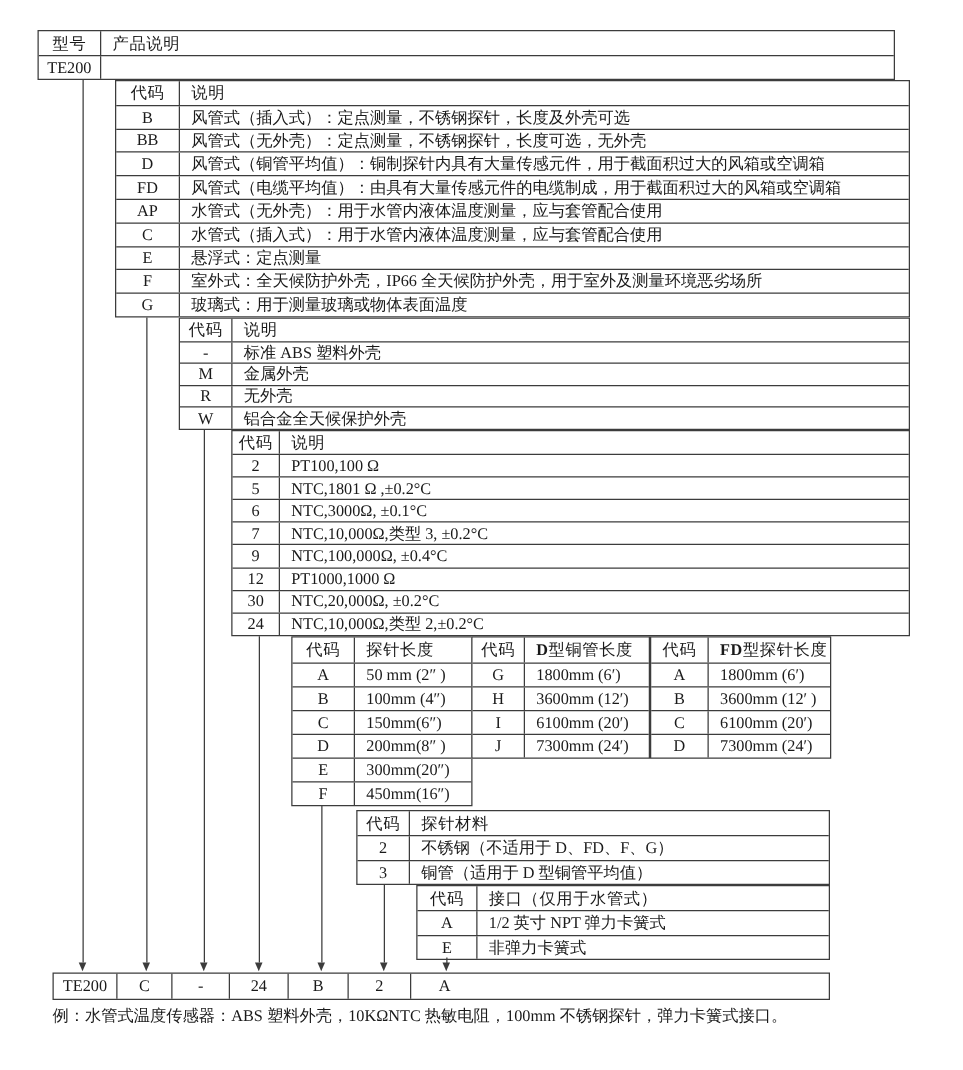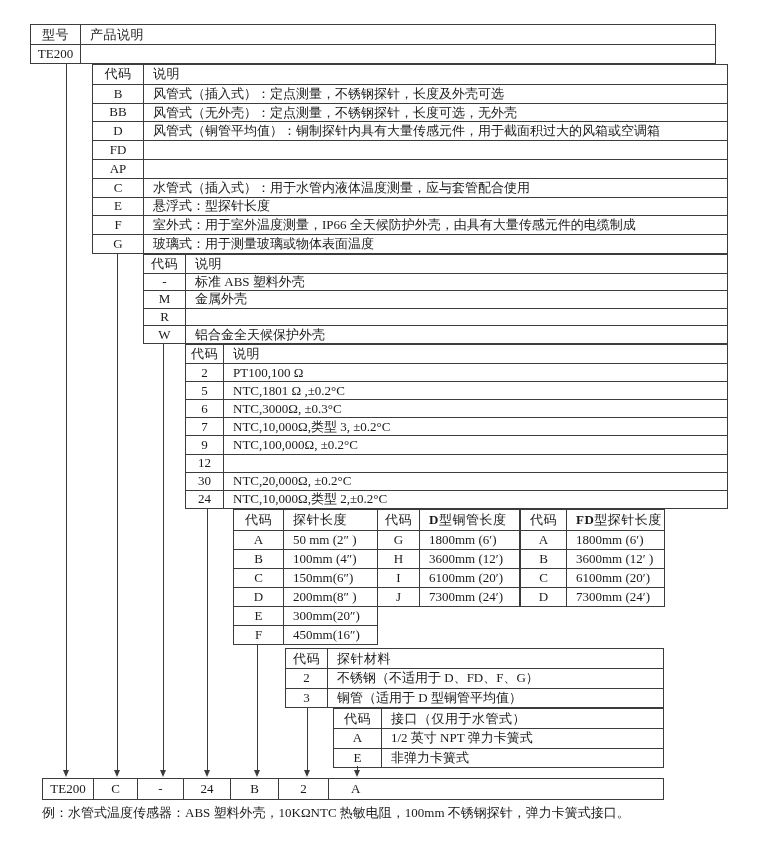--- a/index.html
+++ b/index.html
@@ -60,35 +60,37 @@
     <div class="trow">
       <div class="c1" style="width:51px">BB</div>
       <div class="c2">风管式（无外壳）：定点测量，不锈钢探针，长度可选，无外壳</div>
     </div>
     <div class="trow">
       <div class="c1" style="width:51px">D</div>
       <div class="c2">风管式（铜管平均值）：铜制探针内具有大量传感元件，用于截面积过大的风箱或空调箱</div>
     </div>
     <div class="trow">
       <div class="c1" style="width:51px">FD</div>
+      <div class="c2">风管式（电缆平均值）：由具有大量传感元件的电缆制成，用于截面积过大的风箱或空调箱</div>
     </div>
     <div class="trow">
       <div class="c1" style="width:51px">AP</div>
+      <div class="c2">水管式（无外壳）：用于水管内液体温度测量，应与套管配合使用</div>
     </div>
     <div class="trow">
       <div class="c1" style="width:51px">C</div>
       <div class="c2">水管式（插入式）：用于水管内液体温度测量，应与套管配合使用</div>
     </div>
     <div class="trow">
       <div class="c1" style="width:51px">E</div>
-      <div class="c2">悬浮式：型探针长度</div>
+      <div class="c2">悬浮式：定点测量</div>
     </div>
     <div class="trow">
       <div class="c1" style="width:51px">F</div>
-      <div class="c2">室外式：用于室外温度测量，IP66 全天候防护外壳，由具有大量传感元件的电缆制成</div>
+      <div class="c2">室外式：全天候防护外壳，IP66 全天候防护外壳，用于室外及测量环境恶劣场所</div>
     </div>
     <div class="trow">
       <div class="c1" style="width:51px">G</div>
       <div class="c2">玻璃式：用于测量玻璃或物体表面温度</div>
     </div>
   </div>
 
   <div class="tbl h176" style="left:143px; top:254px; width:585px;">
     <div class="trow hdr">
       <div class="c1" style="width:42px">代码</div>
@@ -97,20 +99,21 @@
     <div class="trow">
       <div class="c1" style="width:42px">-</div>
       <div class="c2">标准 ABS 塑料外壳</div>
     </div>
     <div class="trow">
       <div class="c1" style="width:42px">M</div>
       <div class="c2">金属外壳</div>
     </div>
     <div class="trow">
       <div class="c1" style="width:42px">R</div>
+      <div class="c2">无外壳</div>
     </div>
     <div class="trow">
       <div class="c1" style="width:42px">W</div>
       <div class="c2">铝合金全天候保护外壳</div>
     </div>
   </div>
 
   <div class="tbl h181" style="left:185px; top:344px; width:543px;">
     <div class="trow hdr">
       <div class="c1" style="width:38px">代码</div>
@@ -119,32 +122,33 @@
     <div class="trow">
       <div class="c1" style="width:38px">2</div>
       <div class="c2">PT100,100 Ω</div>
     </div>
     <div class="trow">
       <div class="c1" style="width:38px">5</div>
       <div class="c2">NTC,1801 Ω ,±0.2°C</div>
     </div>
     <div class="trow">
       <div class="c1" style="width:38px">6</div>
-      <div class="c2">NTC,3000Ω, ±0.3°C</div>
+      <div class="c2">NTC,3000Ω, ±0.1°C</div>
     </div>
     <div class="trow">
       <div class="c1" style="width:38px">7</div>
       <div class="c2">NTC,10,000Ω,类型 3, ±0.2°C</div>
     </div>
     <div class="trow">
       <div class="c1" style="width:38px">9</div>
-      <div class="c2">NTC,100,000Ω, ±0.2°C</div>
+      <div class="c2">NTC,100,000Ω, ±0.4°C</div>
     </div>
     <div class="trow">
       <div class="c1" style="width:38px">12</div>
+      <div class="c2">PT1000,1000 Ω</div>
     </div>
     <div class="trow">
       <div class="c1" style="width:38px">30</div>
       <div class="c2">NTC,20,000Ω, ±0.2°C</div>
     </div>
     <div class="trow">
       <div class="c1" style="width:38px">24</div>
       <div class="c2">NTC,10,000Ω,类型 2,±0.2°C</div>
     </div>
   </div>

